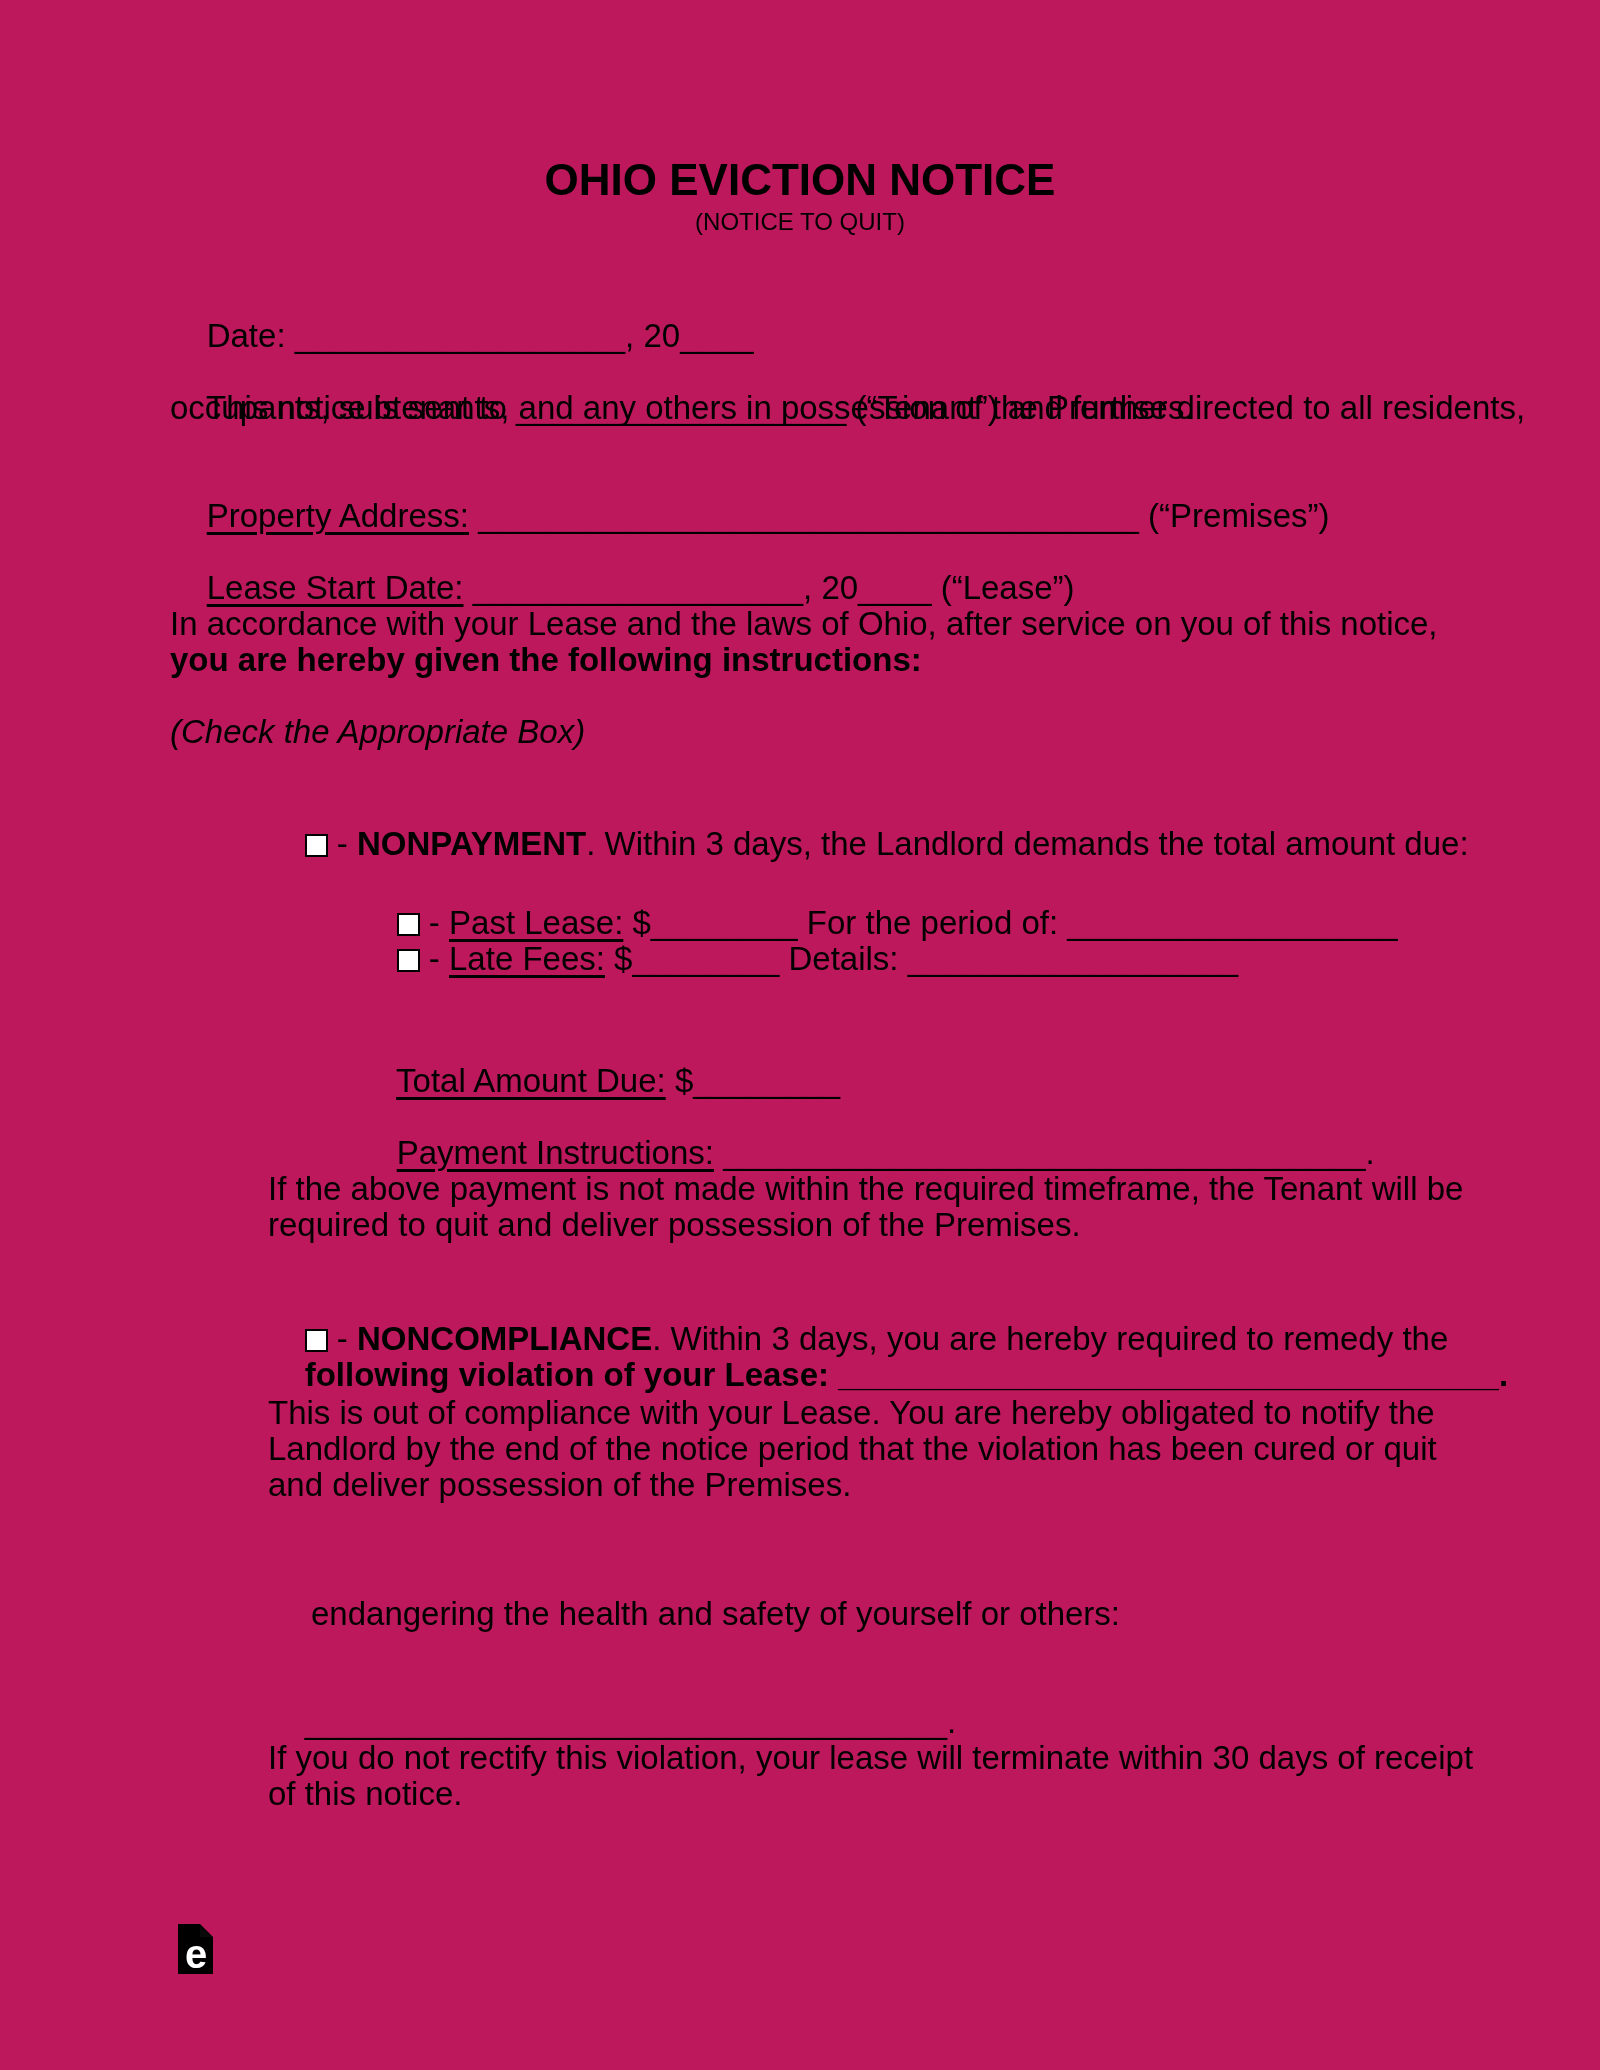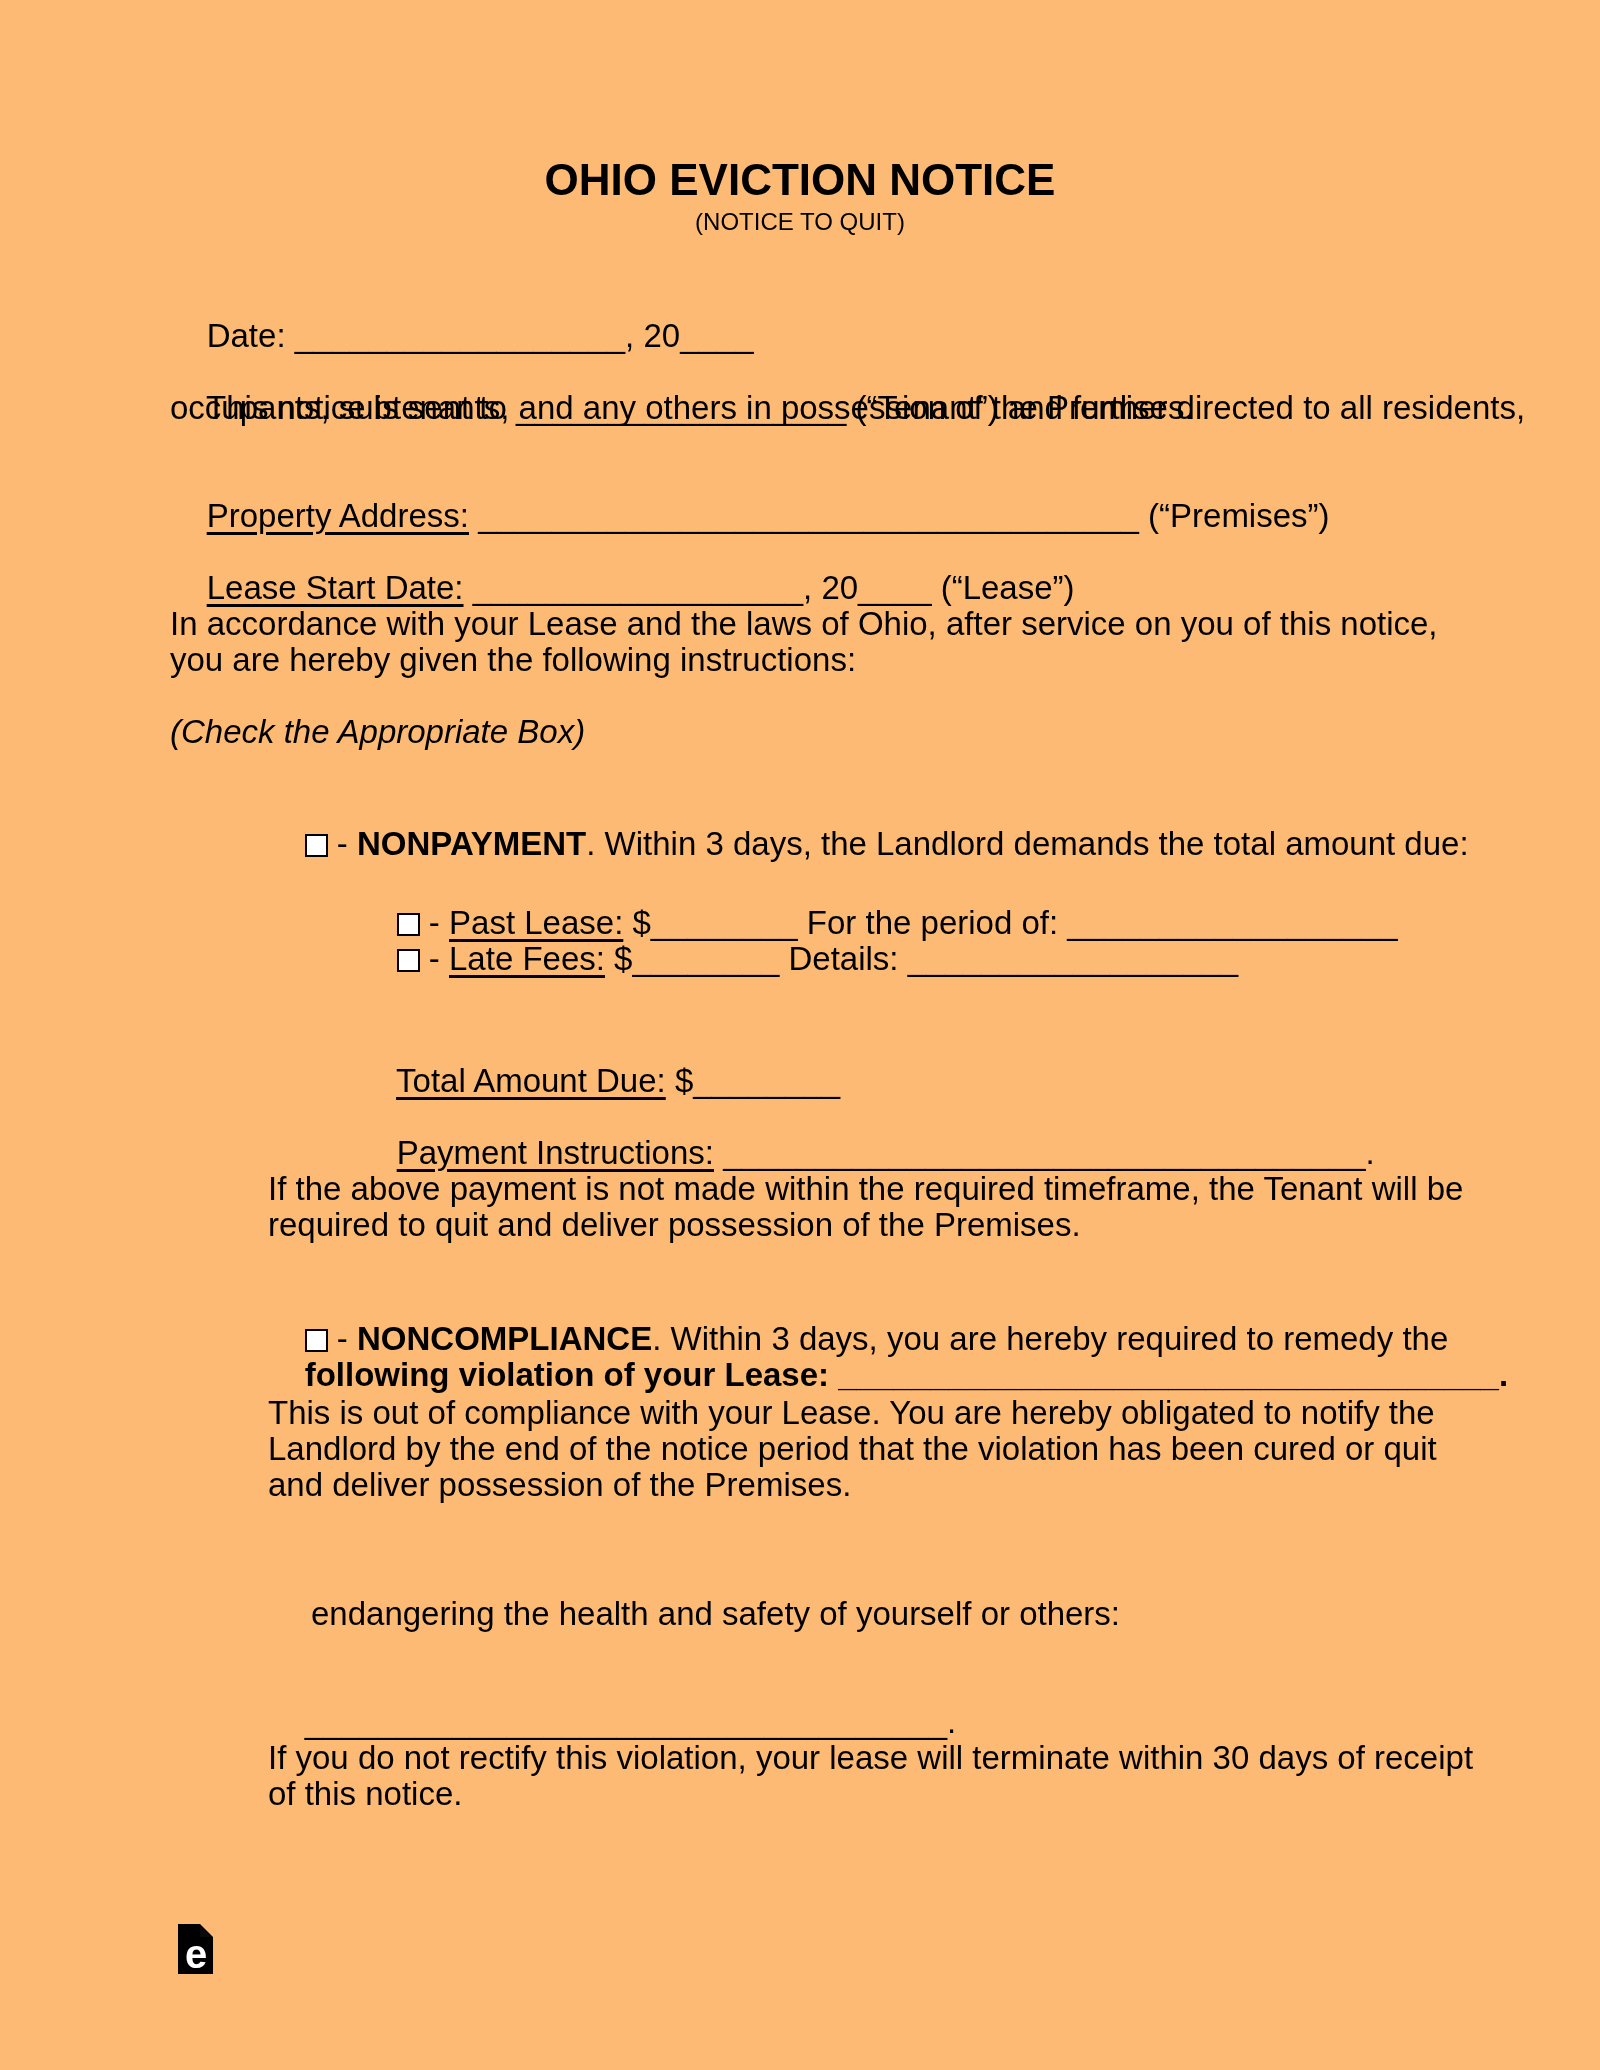--- a/index.html
+++ b/index.html
@@ -1,19 +1,19 @@
 <!DOCTYPE html>
 <html><head>
 <meta charset="utf-8">
 <style>
   html,body{margin:0;padding:0;background:#e8e8e8;}
   .page{
     position:relative;
     width:1600px;height:2070px;
-    background:#fdba74;
+    background:#be185d;
     font-family:"Liberation Sans", sans-serif;
     color:#000;
     overflow:hidden;
   }
   .ln{
     position:absolute;
     white-space:pre;
     font-size:33px;
     line-height:36px;
   }
@@ -52,21 +52,21 @@
 
   <div class="ln" style="left:170px;top:462px;">
     <span class="u">Property Address:</span><span> </span><span>____________________________________</span><span> (“Premises”)</span>
   </div>
 
   <div class="ln" style="left:170px;top:534px;">
     <span class="u">Lease Start Date:</span><span> </span><span>__________________</span><span>, 20</span><span>____</span><span> (“Lease”)</span>
   </div>
 
   <div class="ln" style="left:170px;top:606px;">In accordance with your Lease and the laws of Ohio, after service on you of this notice,</div>
-  <div class="ln" style="left:170px;top:642px;">you are hereby given the following instructions:</div>
+  <div class="ln" style="left:170px;top:642px;font-weight:bold;">you are hereby given the following instructions:</div>
 
   <div class="ln i" style="left:170px;top:714px;">(Check the Appropriate Box)</div>
 
   <div class="ln" style="left:268px;top:790px;">
     <span class="cb"></span><span> - </span><span class="b">NONPAYMENT</span><span>. Within 3 days, the Landlord demands the total amount due:</span>
   </div>
 
   <div class="ln" style="left:360px;top:869px;">
     <span class="cb"></span><span> - </span><span class="u">Past Lease:</span><span> $</span><span>________</span><span> For the period of: </span><span>__________________</span>
   </div>

